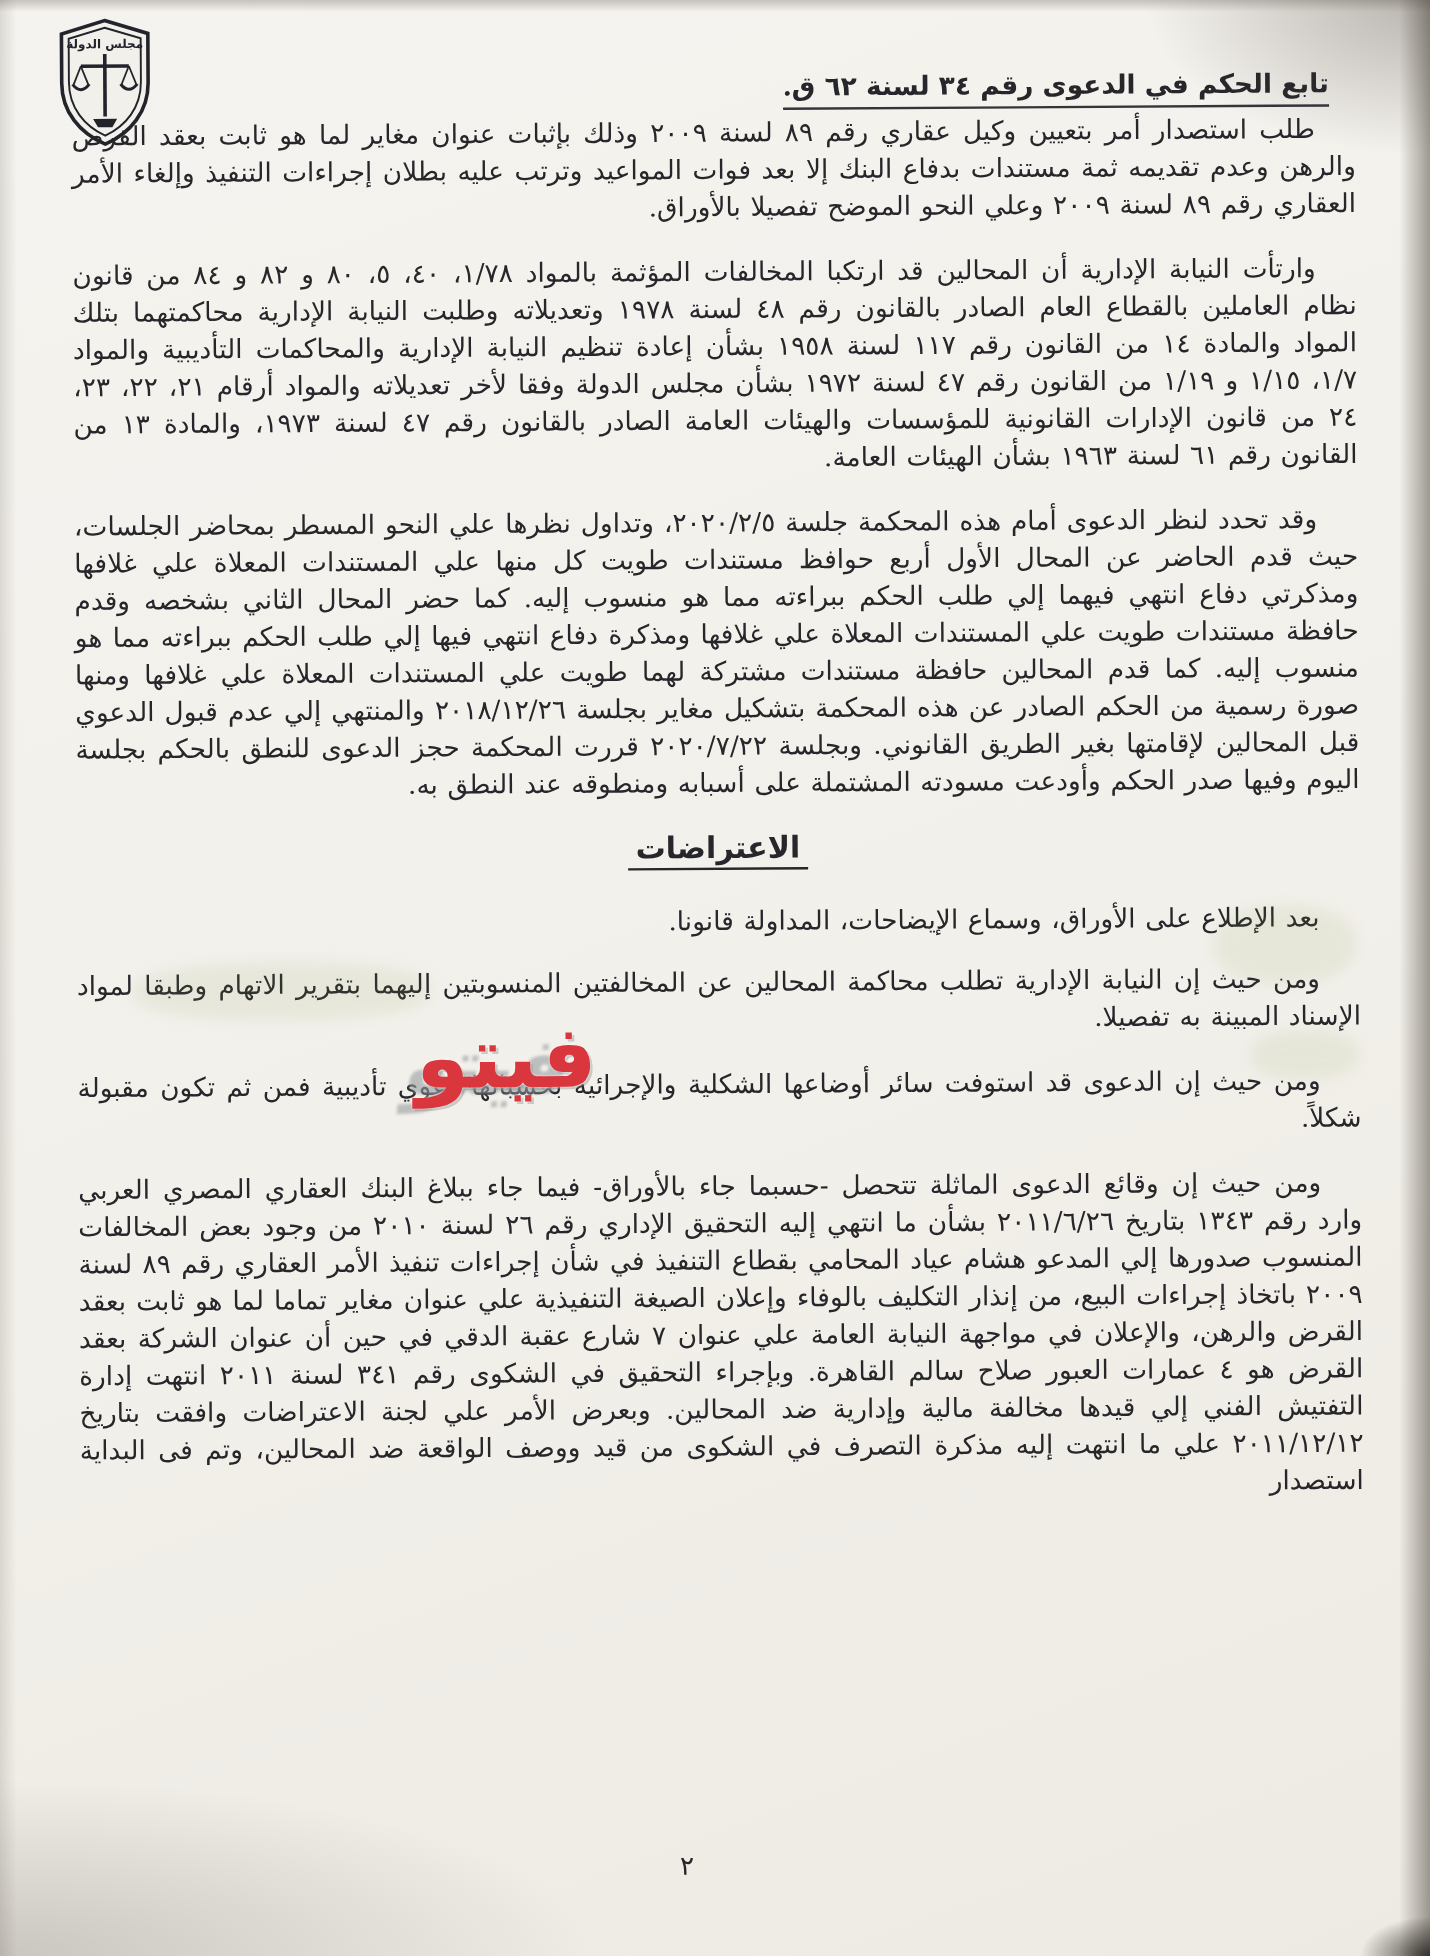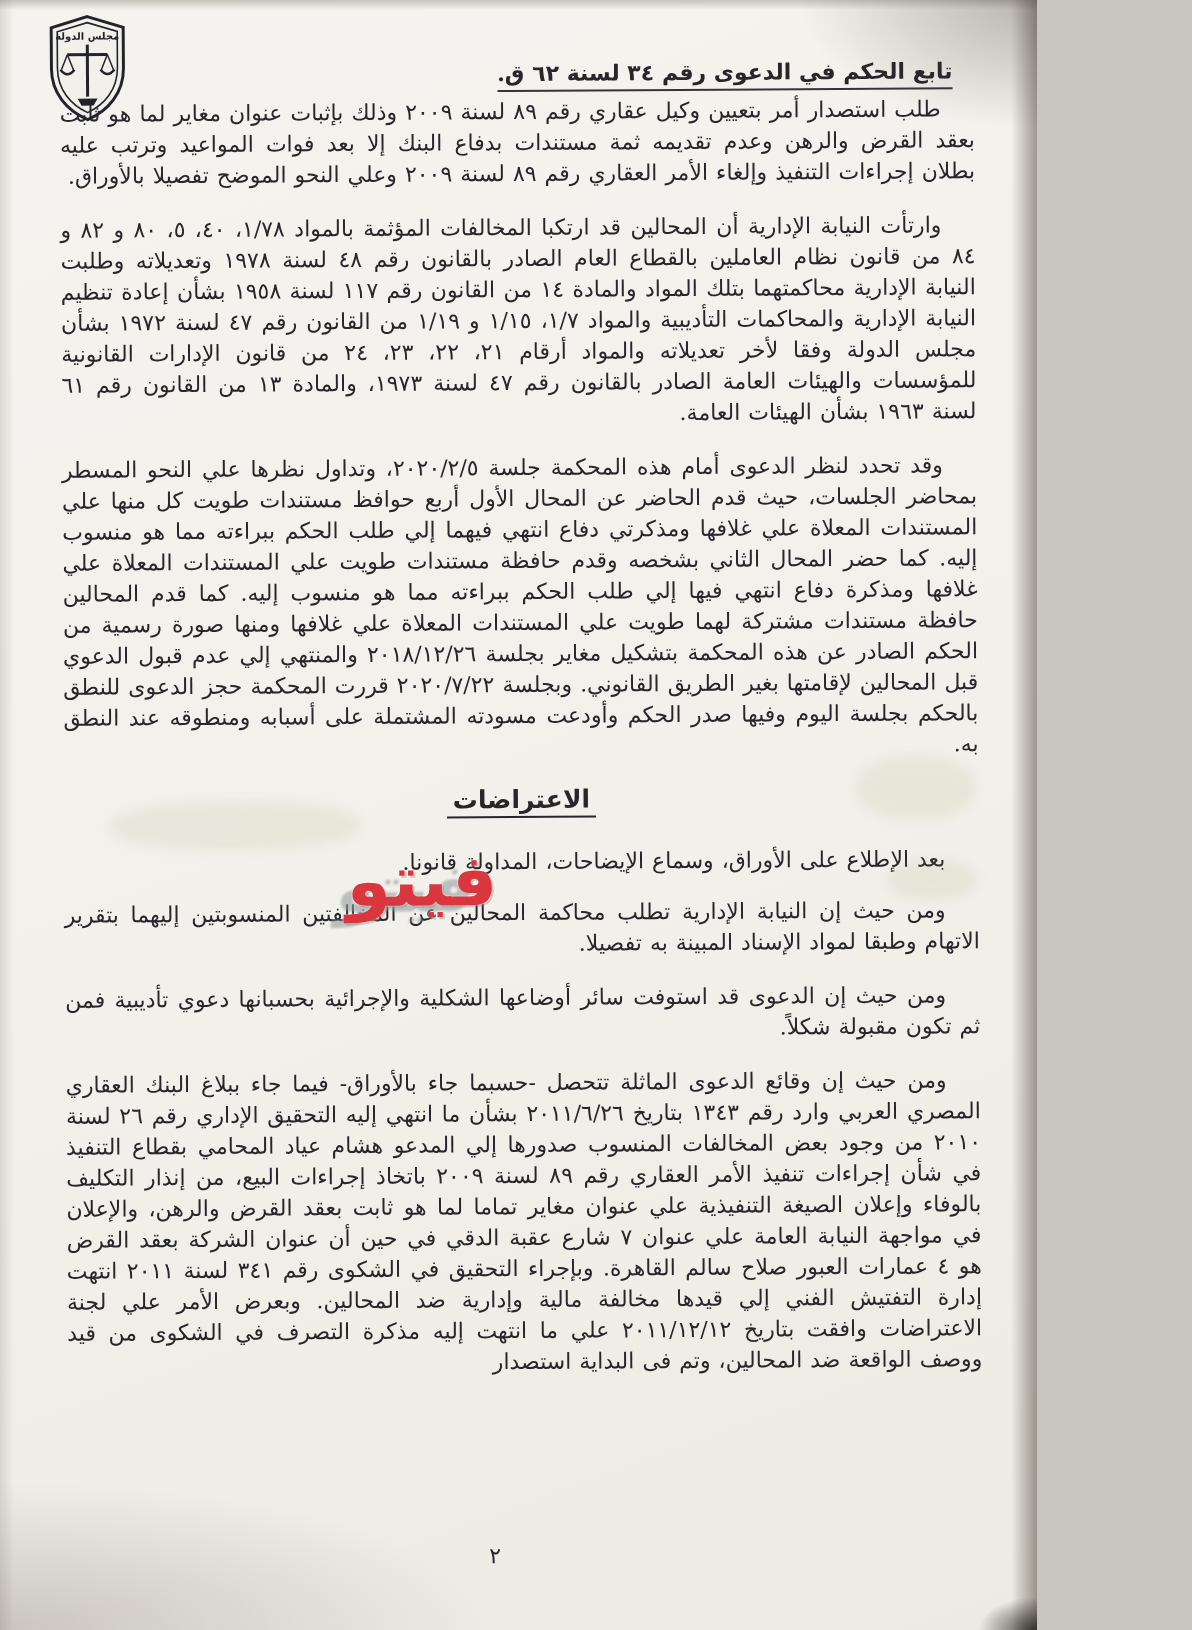--- a/index.html
+++ b/index.html
@@ -1,18 +1,18 @@
 <!DOCTYPE html>
 <html lang="ar"><head>
 <meta charset="utf-8">
 <style>
   html, body { margin: 0; padding: 0; background: #c9c6c0; }
   .page {
     position: relative;
-    width: 1037px;
+    width: 1192px;
     height: 1630px;
     overflow: hidden;
     background: linear-gradient(160deg, #f5f3ef 0%, #f2f0ea 55%, #edeae3 100%);
     font-family: "DejaVu Serif", "DejaVu Sans", serif;
     color: #26262b;
   }
   .sheet { position: absolute; inset: 0; transform: rotate(-0.35deg); }
 
   
   .header-title {

